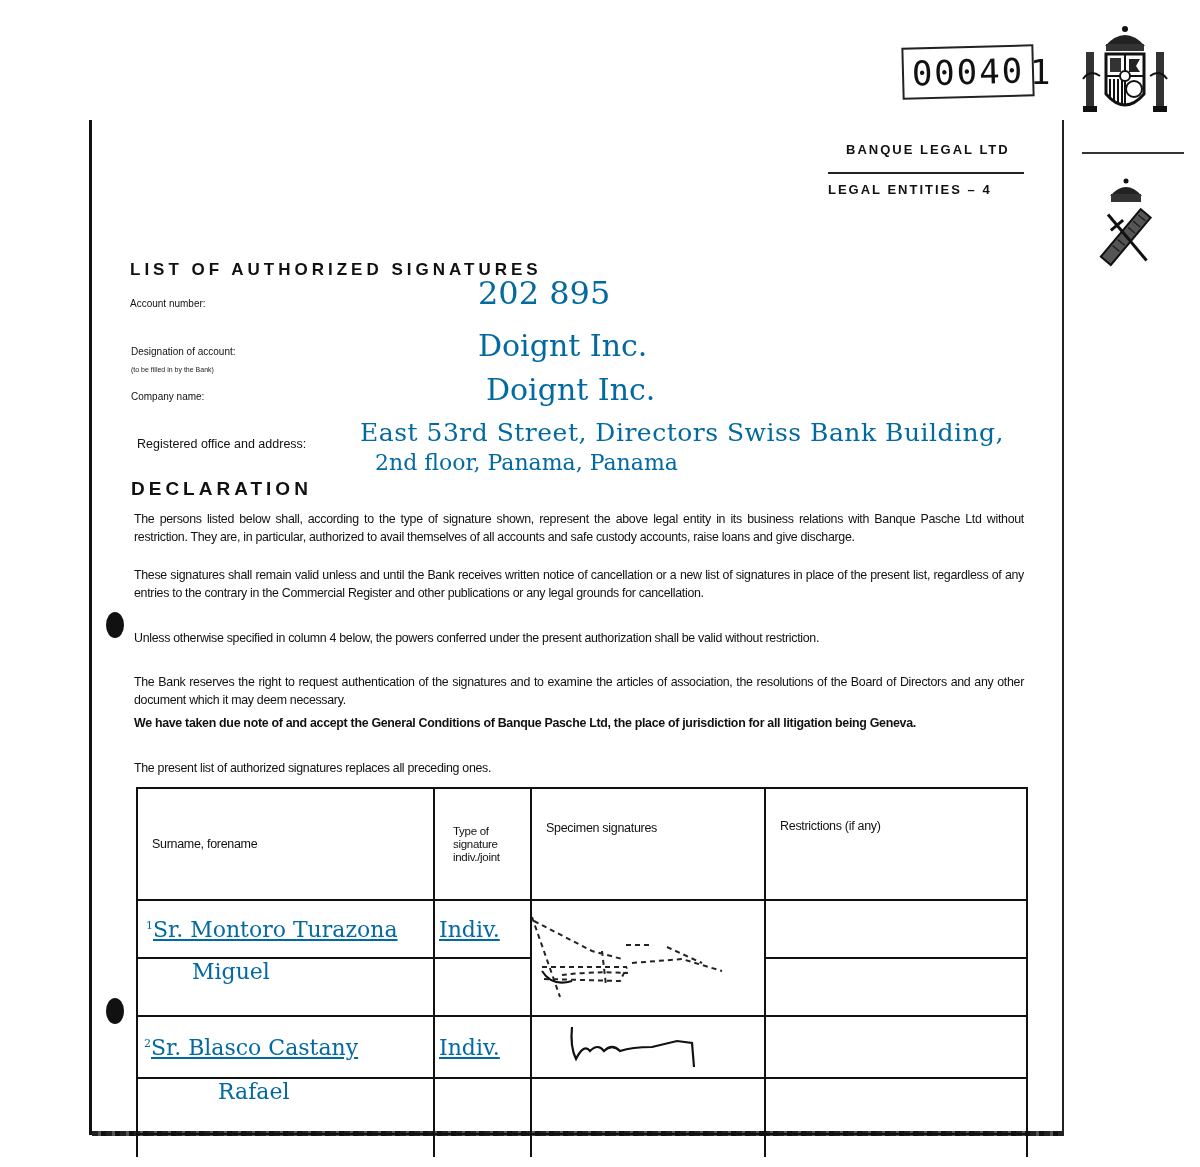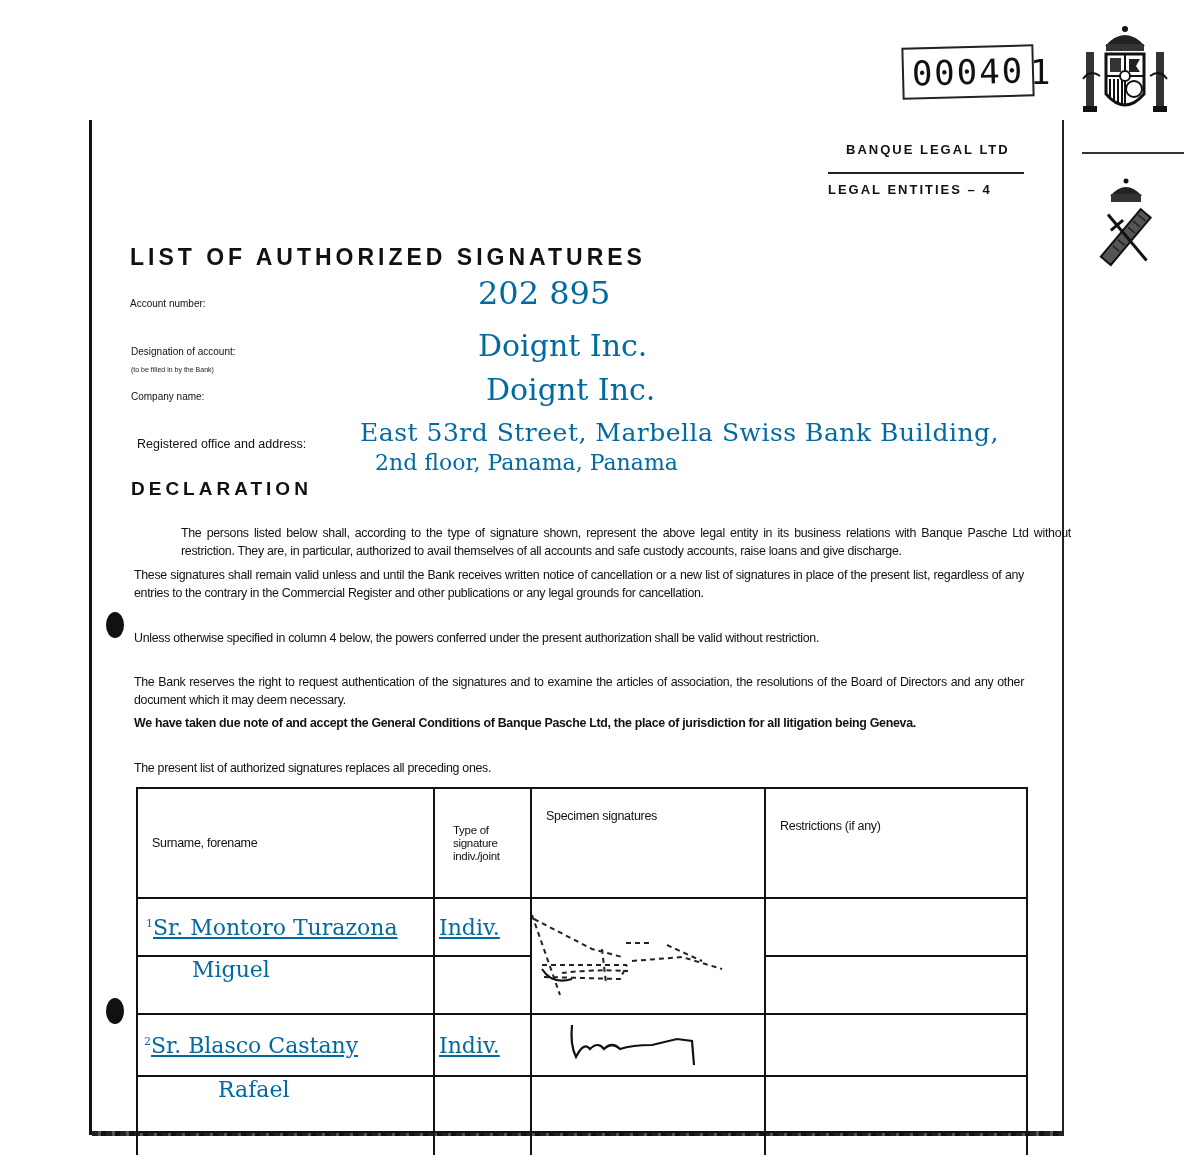--- a/index.html
+++ b/index.html
@@ -19,21 +19,21 @@
     border: 2px solid #222; transform: rotate(-1.5deg);
     font-family: "DejaVu Sans Mono", monospace; font-size: 34px; letter-spacing: 2px;
     line-height: 48px; text-align: center; color: #111;
   }
   .stamp-tail { left: 1030px; top: 52px; font-family: "DejaVu Sans Mono", monospace; font-size: 34px; color:#111; }
   .right-rule { left: 1082px; top: 152px; width: 102px; height: 2px; background: #333; }
   
   .bank-name { left: 846px; top: 142px; font-size: 13px; font-weight: bold; letter-spacing: 2px; }
   .header-rule { left: 828px; top: 172px; width: 196px; height: 2px; background: #222; }
   .legal-entities { left: 828px; top: 182px; font-size: 13px; font-weight: bold; letter-spacing: 2px; text-align: center; }
-  .title { left: 130px; top: 244px; font-size: 23px; font-weight: bold; letter-spacing: 4px; }
+  .title { left: 130px; top: 260px; font-size: 17px; font-weight: bold; letter-spacing: 4px; }
   .label { font-size: 10px; color: #111; }
   .sublabel { font-size: 7px; color: #222; }
   .handwritten { font-family: "DejaVu Serif", serif; color: #0369a1; }
   .declaration-title { left: 131px; top: 478px; font-size: 19px; font-weight: bold; letter-spacing: 4px; }
   .para { left: 134px; width: 890px; font-size: 12.4px; line-height: 18px; text-align: justify; letter-spacing: -0.3px; }
   .para.bold { font-weight: bold; }
   
   table.sig {
     position: absolute; left: 136px; top: 787px; width: 890px;
     border-collapse: collapse; table-layout: fixed;
@@ -106,46 +106,46 @@
 <div class="abs handwritten" style="left:478px;top:274px;font-size:32px;">202 895</div>
 
 <div class="abs label" style="left:131px;top:346px;">Designation of account:</div>
 <div class="abs sublabel" style="left:131px;top:366px;">(to be filled in by the Bank)</div>
 <div class="abs handwritten" style="left:478px;top:328px;font-size:30px;">Doignt Inc.</div>
 
 <div class="abs label" style="left:131px;top:391px;">Company name:</div>
 <div class="abs handwritten" style="left:486px;top:372px;font-size:30px;">Doignt Inc.</div>
 
 <div class="abs label" style="left:137px;top:437px;font-size:12.5px;">Registered office and address:</div>
-<div class="abs handwritten" style="left:360px;top:418px;font-size:25px;letter-spacing:0.5px;">East 53rd Street, Marbella Swiss Bank Building,</div>
+<div class="abs handwritten" style="left:360px;top:418px;font-size:25px;letter-spacing:0.5px;">East 53rd Street, Directors Swiss Bank Building,</div>
 <div class="abs handwritten" style="left:375px;top:450px;font-size:22px;">2nd floor, Panama, Panama</div>
 
 <div class="abs declaration-title">DECLARATION</div>
-<div class="abs para" style="top:524px;margin-left:47px;">The persons listed below shall, according to the type of signature shown, represent the above legal entity in its business relations with Banque Pasche Ltd without restriction. They are, in particular, authorized to avail themselves of all accounts and safe custody accounts, raise loans and give discharge.</div>
+<div class="abs para" style="top:510px;">The persons listed below shall, according to the type of signature shown, represent the above legal entity in its business relations with Banque Pasche Ltd without restriction. They are, in particular, authorized to avail themselves of all accounts and safe custody accounts, raise loans and give discharge.</div>
 <div class="abs para" style="top:566px;">These signatures shall remain valid unless and until the Bank receives written notice of cancellation or a new list of signatures in place of the present list, regardless of any entries to the contrary in the Commercial Register and other publications or any legal grounds for cancellation.</div>
 <div class="abs para" style="top:629px;">Unless otherwise specified in column 4 below, the powers conferred under the present authorization shall be valid without restriction.</div>
 <div class="abs para" style="top:673px;">The Bank reserves the right to request authentication of the signatures and to examine the articles of association, the resolutions of the Board of Directors and any other document which it may deem necessary.</div>
 <div class="abs para bold" style="top:714px;">We have taken due note of and accept the General Conditions of Banque Pasche Ltd, the place of jurisdiction for all litigation being Geneva.</div>
 <div class="abs para" style="top:759px;">The present list of authorized signatures replaces all preceding ones.</div>
 
 <div class="abs bullet" style="left:106px;top:612px;"></div>
 <div class="abs bullet" style="left:106px;top:998px;"></div>
 
 <table class="sig">
   <colgroup>
     <col style="width:297px">
       <col style="width:97px">
       <col style="width:234px">
       <col style="width:262px">
   </colgroup>
   <tbody>
       <tr>
     <th>Surname, forename</th>
     <th class="type">Type of signature indiv./joint</th>
-    <th style="vertical-align:top;padding-top:20px;">Specimen signatures</th>
+    <th style="vertical-align:top;padding-top:32px;">Specimen signatures</th>
     <th style="vertical-align:top;padding-top:30px;">Restrictions (if any)</th>
   </tr>
   <tr>
     <td class="handwritten" style="padding-left:8px;"><sup style="font-size:11px;">1</sup><span style="text-decoration:underline;text-align:center;">Sr. Montoro Turazona</span></td>
     <td class="handwritten" style="padding-left:4px;text-decoration:underline;">Indiv.</td>
     <td rowspan="2" style="position:relative;padding:0;">
       <svg width="230" height="108" viewBox="0 0 230 108">
         <path d="M0 16 L28 96 M2 20 L60 50 L90 58 M94 44 L120 44 M135 46 L170 62 M10 66 L95 66 M12 78 L88 80 L95 66 M30 74 Q60 70 96 72 M100 62 L150 58 L190 70 M70 50 L74 84" stroke="#222" stroke-width="2" stroke-dasharray="5 4" fill="none"></path>
         <path d="M10 70 Q20 86 40 80" stroke="#111" stroke-width="2" fill="none"></path>
       </svg>

